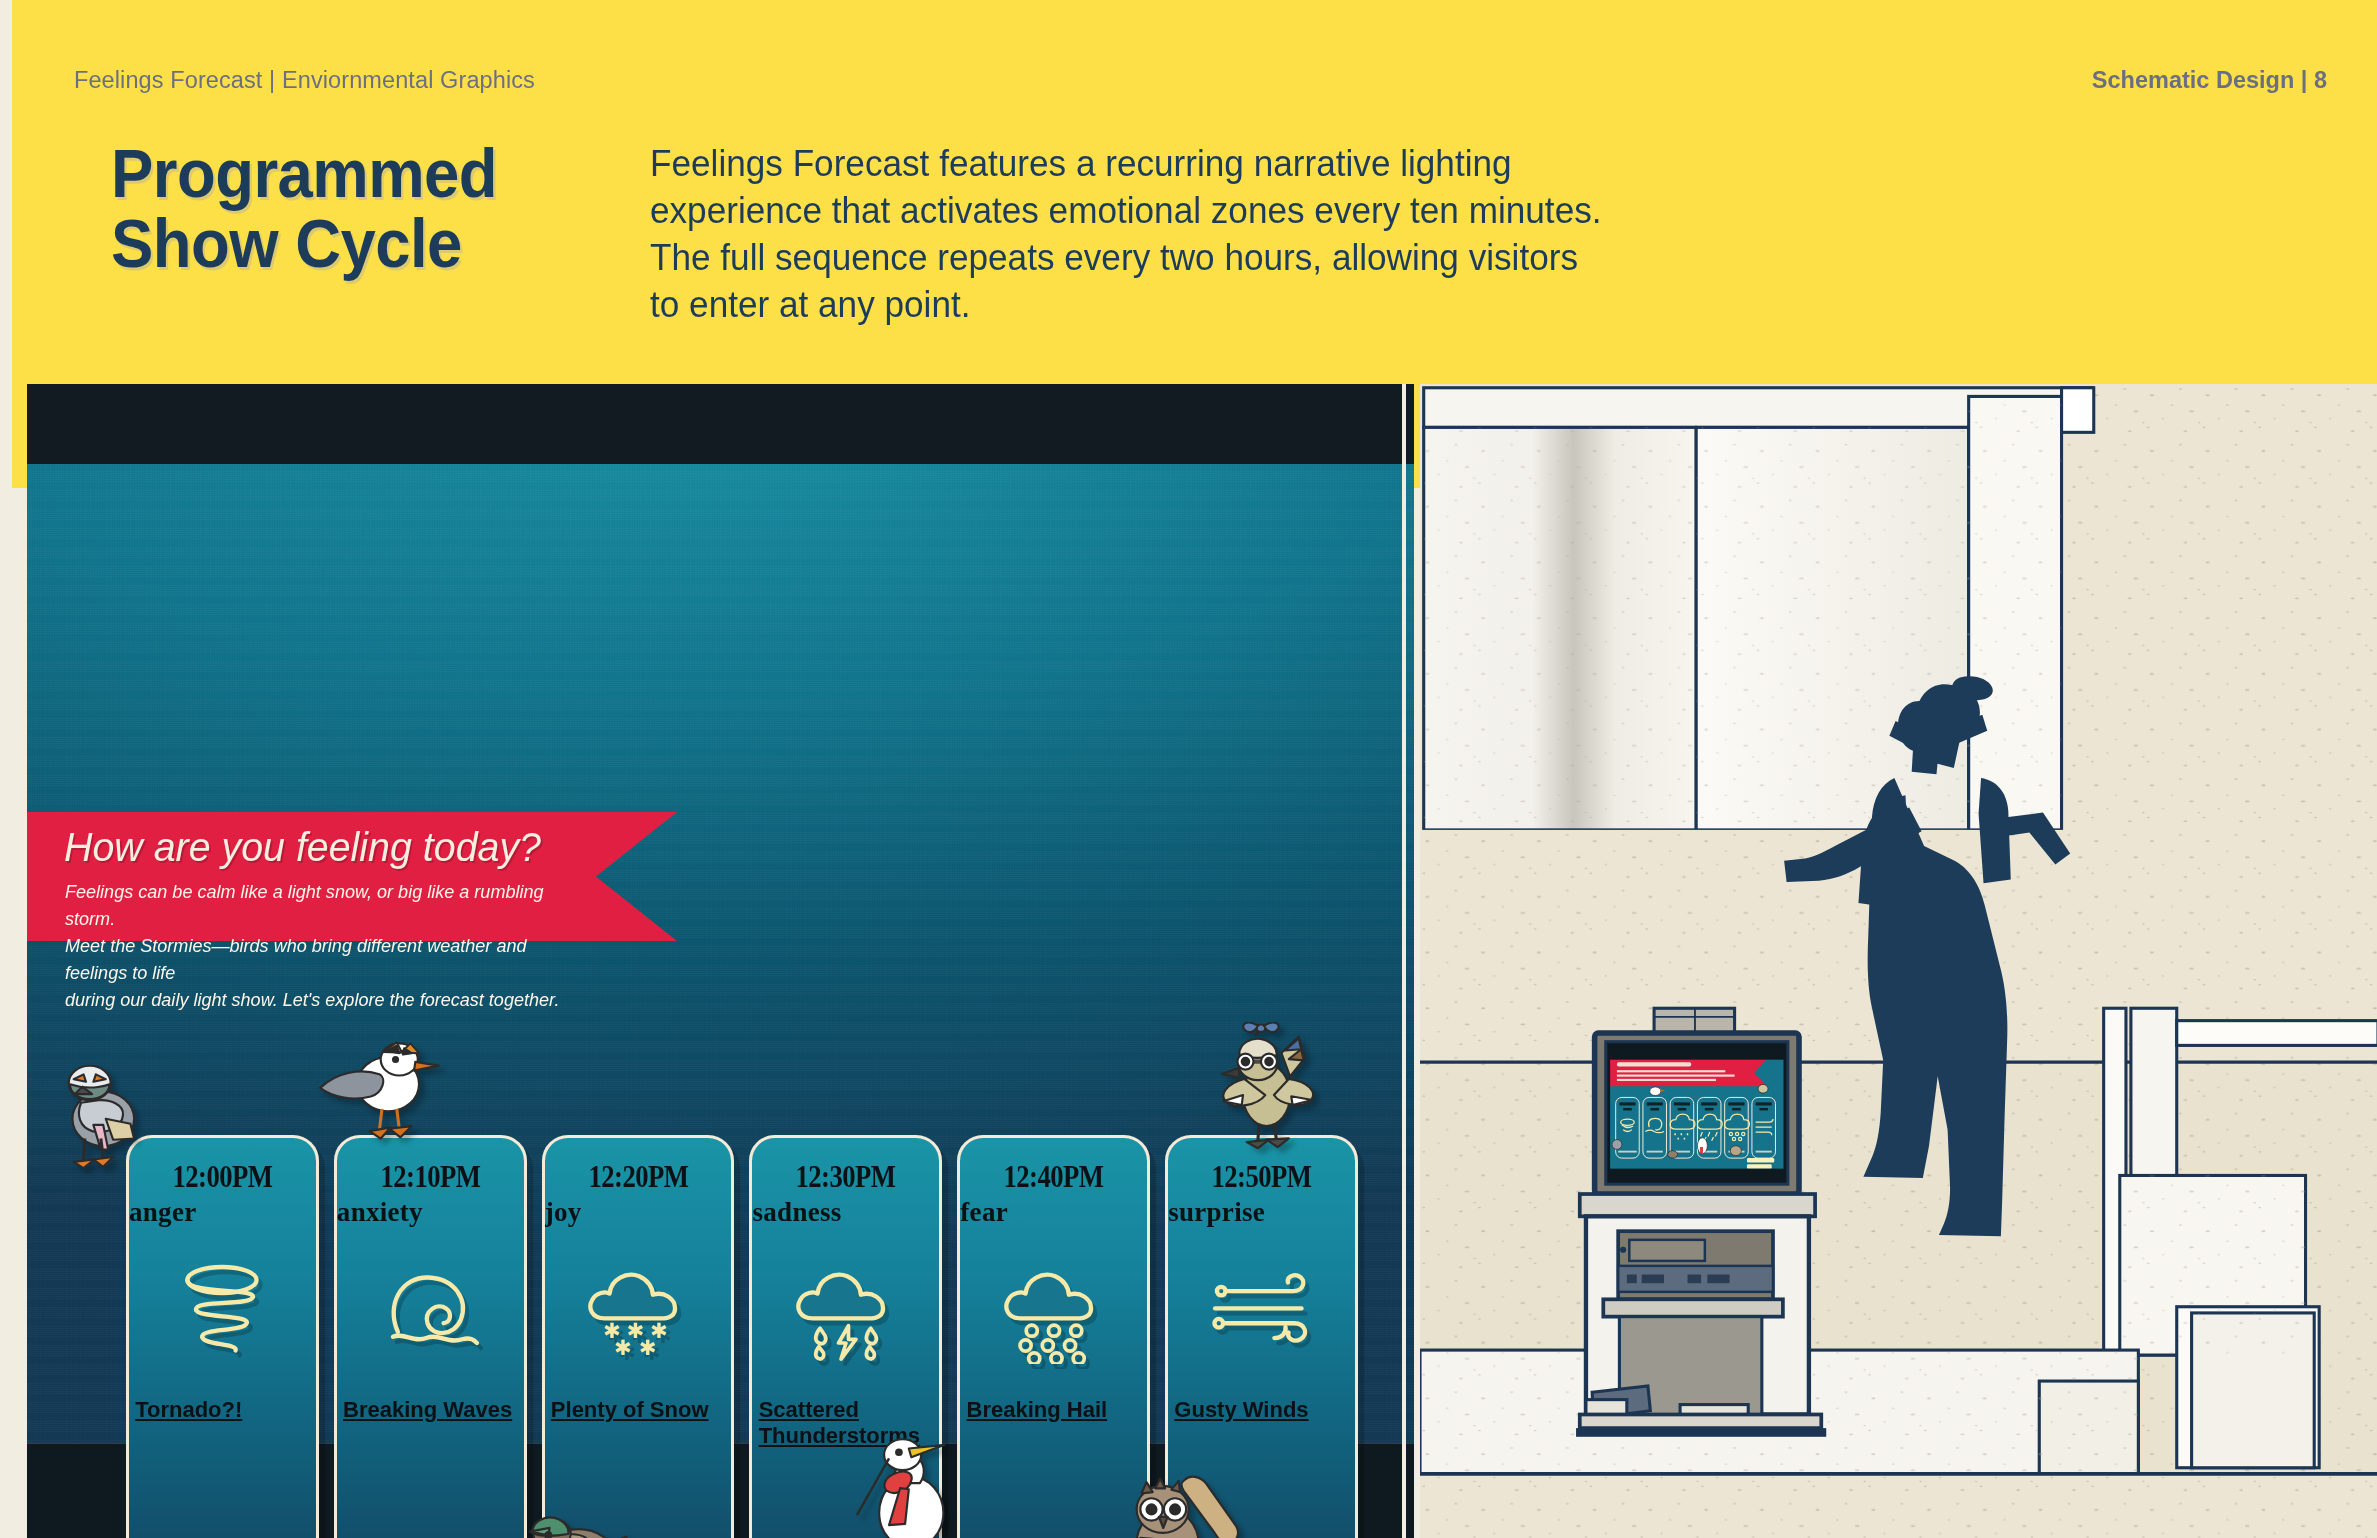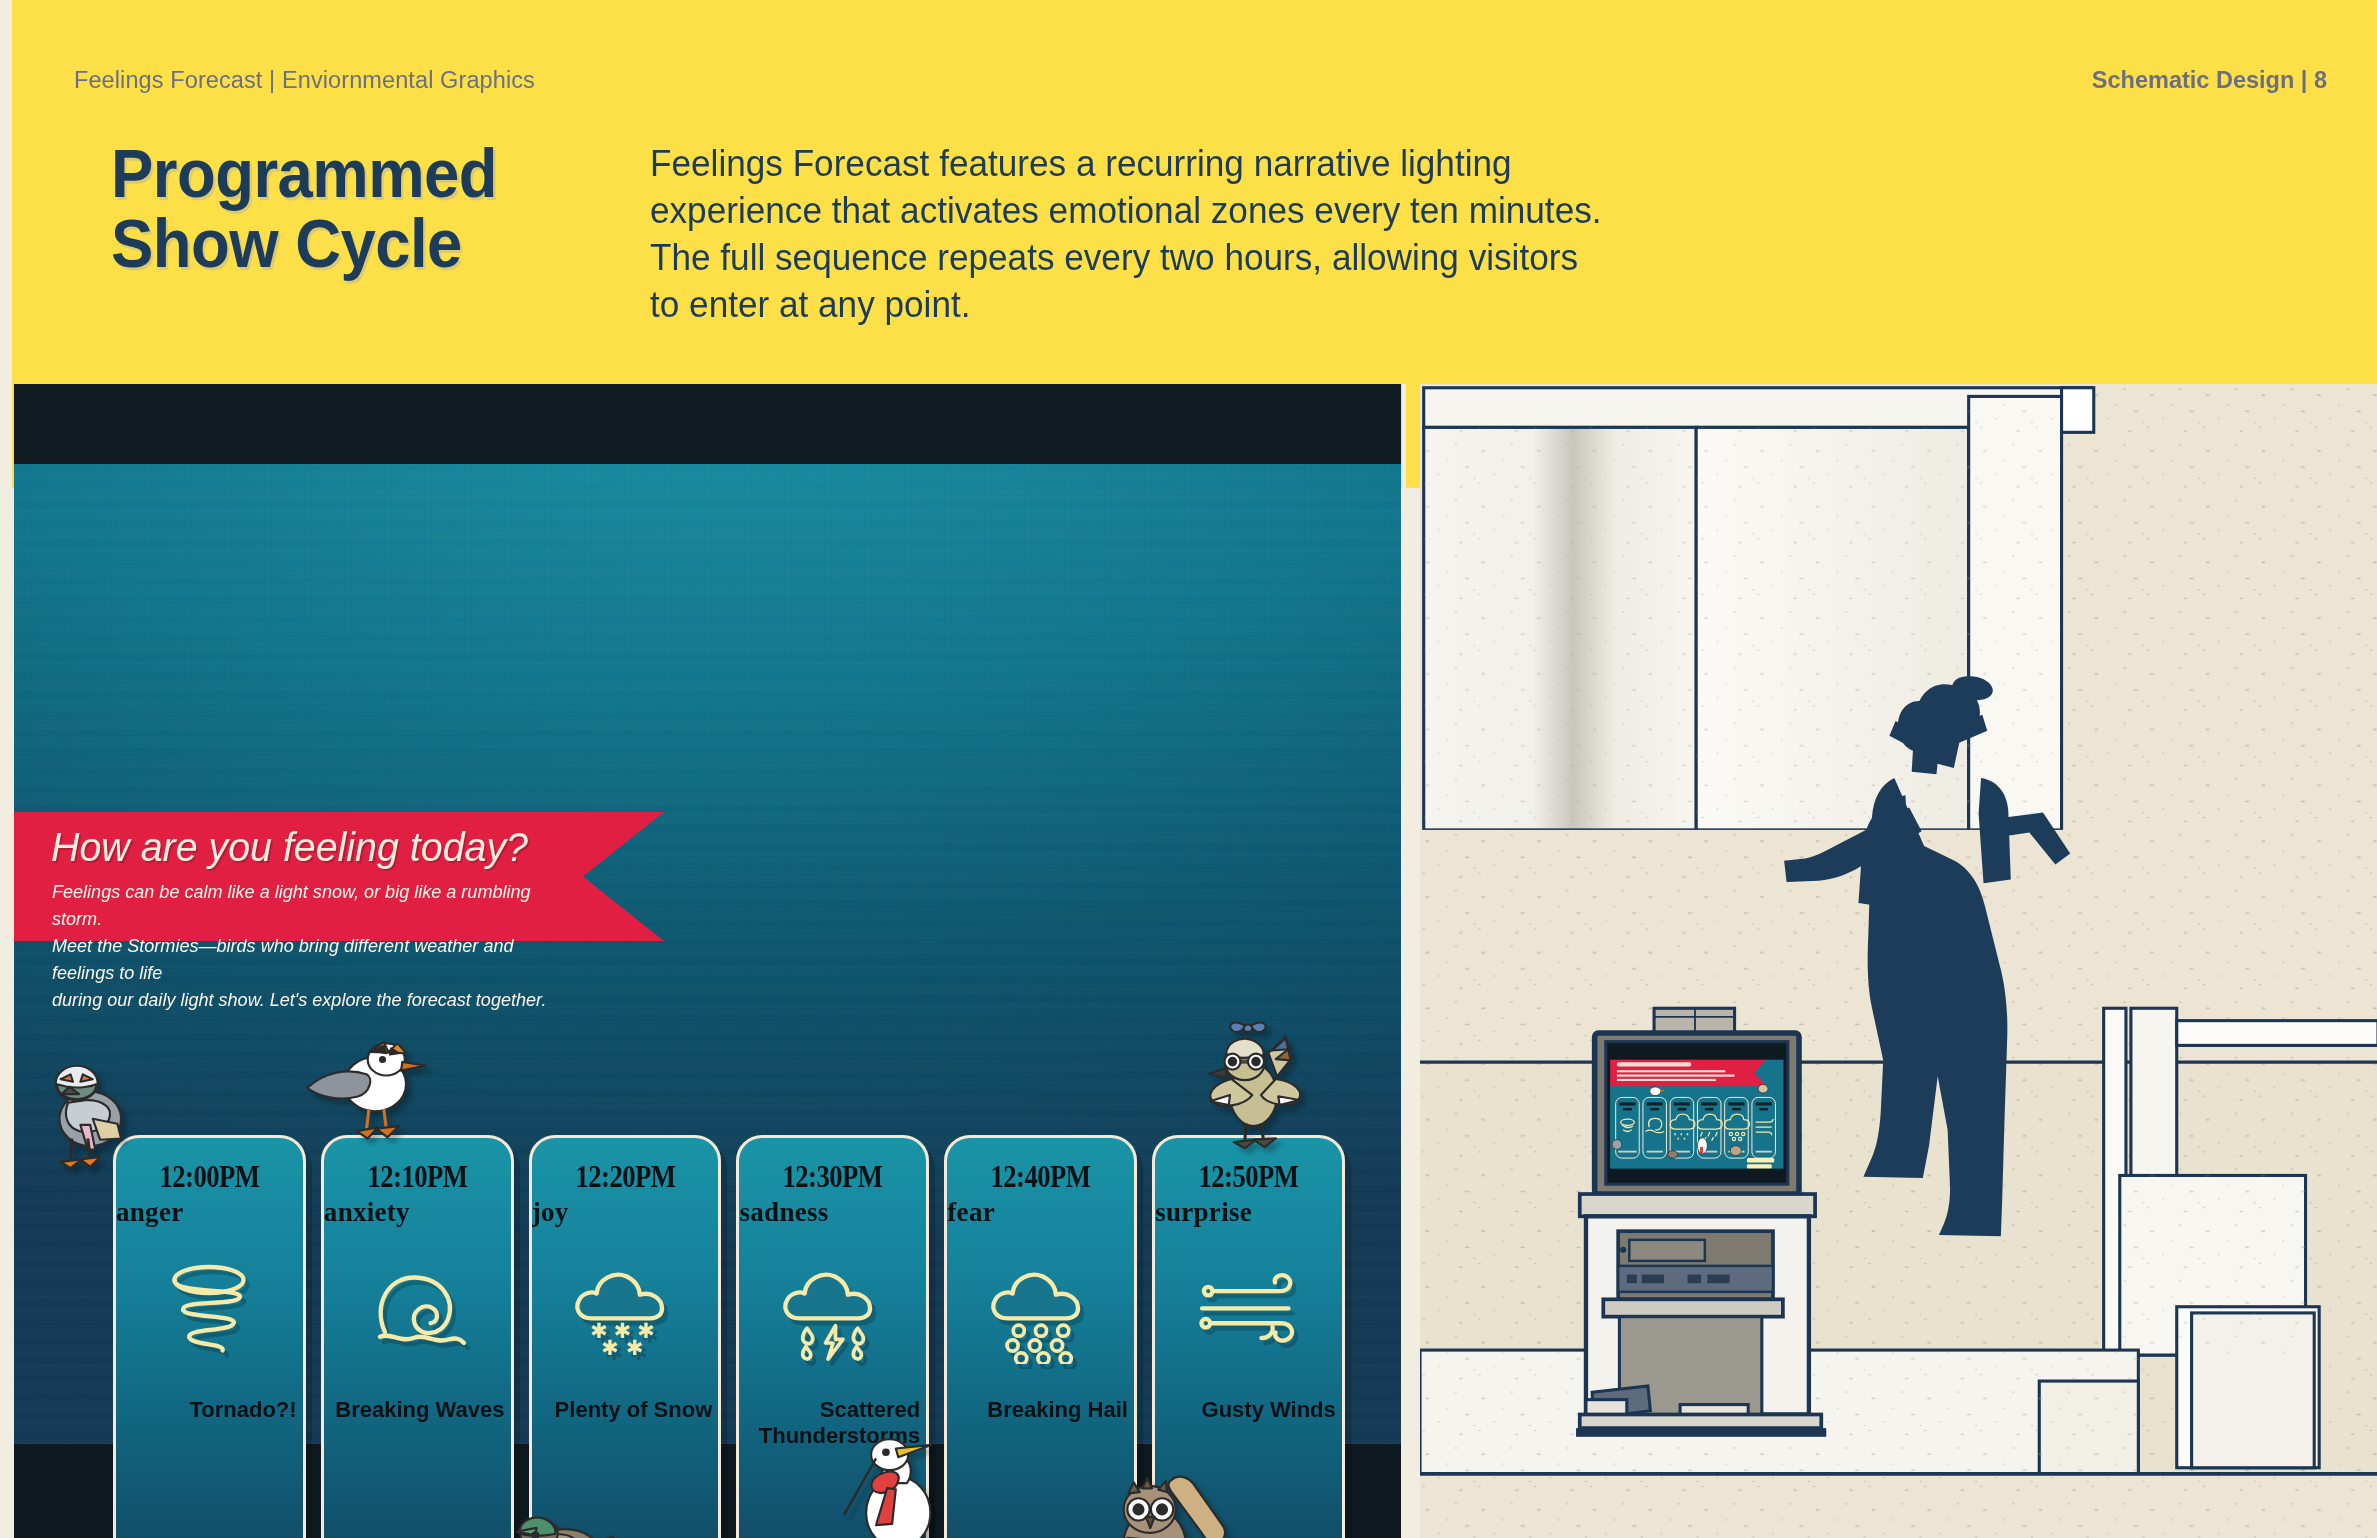--- a/index.html
+++ b/index.html
@@ -33,21 +33,21 @@
     transform:scaleX(.92); transform-origin:left top;
   }
   #intro-copy{
     position:absolute; left:638px; top:141px; width:1015px;
     font-size:37px; line-height:1.27; color:#1d3c59;
     transform:scaleX(.95); transform-origin:left top;
   }
 
   
   #graphic-panel{
-    position:absolute; left:14px; top:384px; width:1387px; height:1155px;
+    position:absolute; left:27px; top:384px; width:1387px; height:1155px;
     background:#7f1d1d; overflow:hidden;
   }
   #panel-edge-line{
     position:absolute; left:0px; top:384px; width:3.7px; height:1155px;
     background:#f2ede1; z-index:40;
   }
   #panel-edge-line-r{
     position:absolute; left:1402px; top:384px; width:3.7px; height:1155px;
     background:#f2ede1; z-index:40;
   }
@@ -119,22 +119,22 @@
     font-family:"Liberation Serif", serif; font-weight:bold;
     font-size:27px; color:#0b1114; letter-spacing:0.3px;
   }
   .fc-icon{
     position:absolute; left:50%; top:121px; transform:translateX(-50%);
     width:124px; height:105px;
   }
   .fc-icon svg{ width:100%; height:100%; display:block;
     filter:drop-shadow(4.3px 5px 0 rgba(0,0,0,.2)); }
   .fc-cond{
-    position:absolute; left:6.2px; right:6.2px; top:259px; text-align:right;
-    font-size:22px; font-weight:bold; line-height:1.2; color:#0b1114;
+    position:absolute; left:6.2px; right:6.2px; top:259px; text-align:left;
+    font-size:22px; font-weight:bold; line-height:1.2; color:#0b1114;text-decoration:underline;
   }
 
   
   .bird{ position:absolute; z-index:22; pointer-events:none; }
   .bird svg{ display:block; filter:drop-shadow(5px 5.6px 2.5px rgba(0,0,0,.25)); }
 
   
   #render-panel{
     position:absolute; left:1420px; top:384px; width:958px; height:1155px;
     background:#ece5d3; overflow:hidden;

